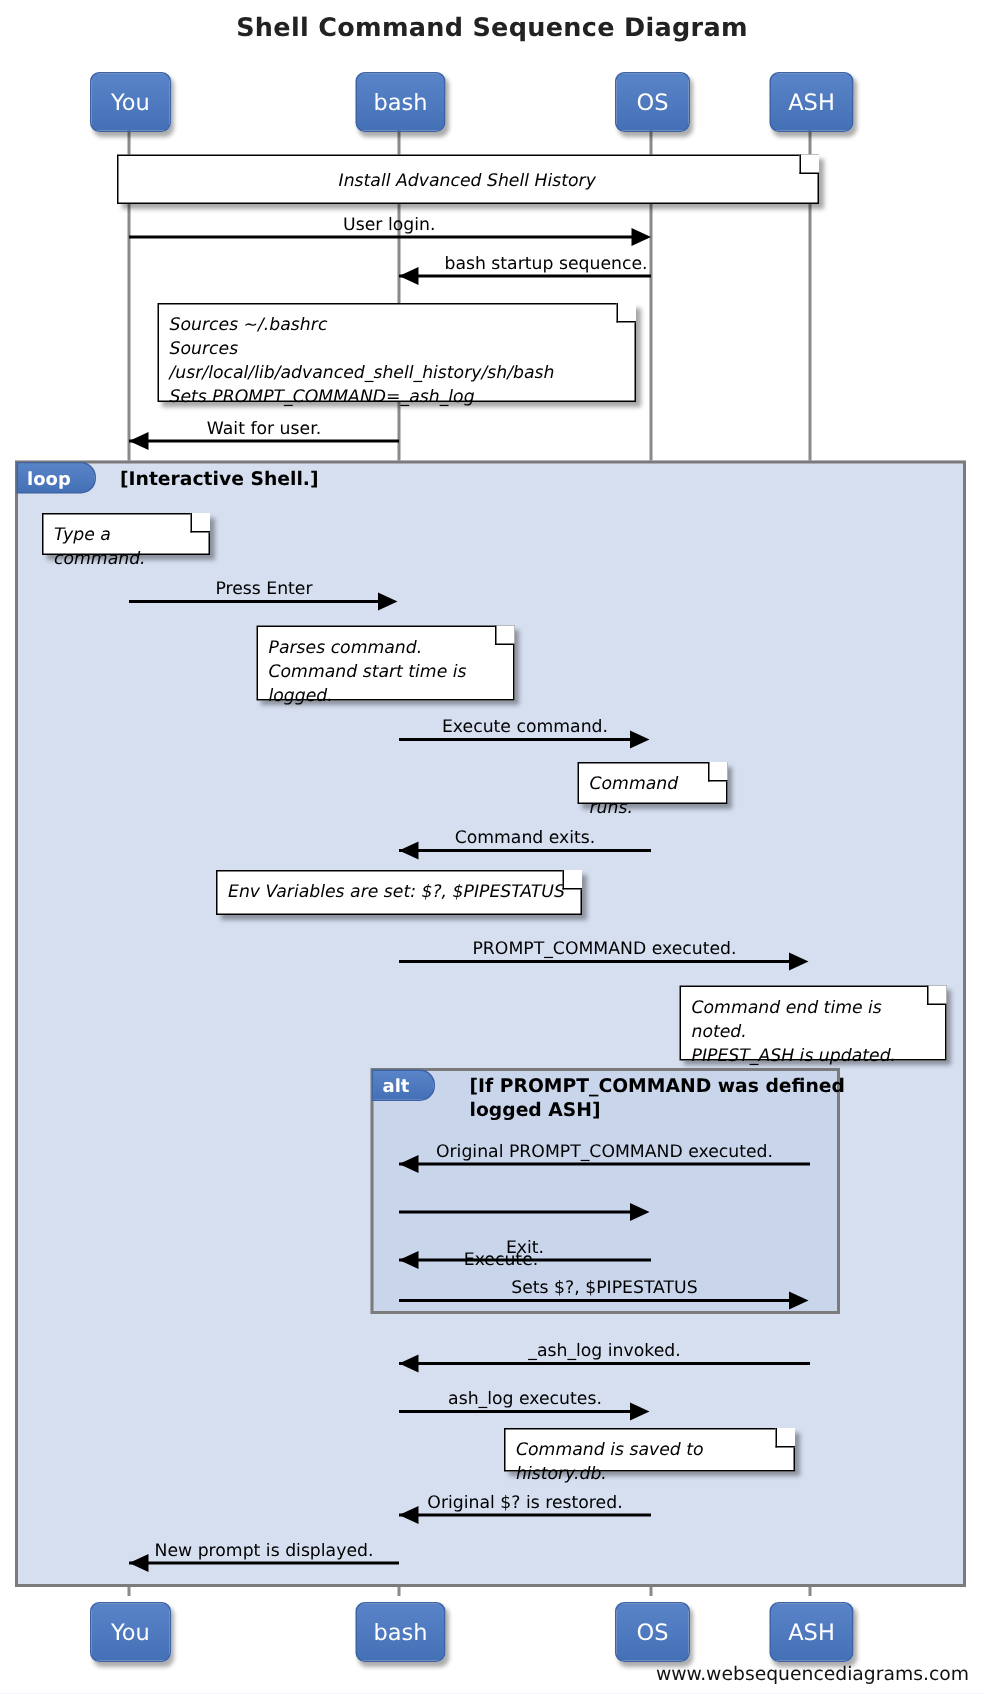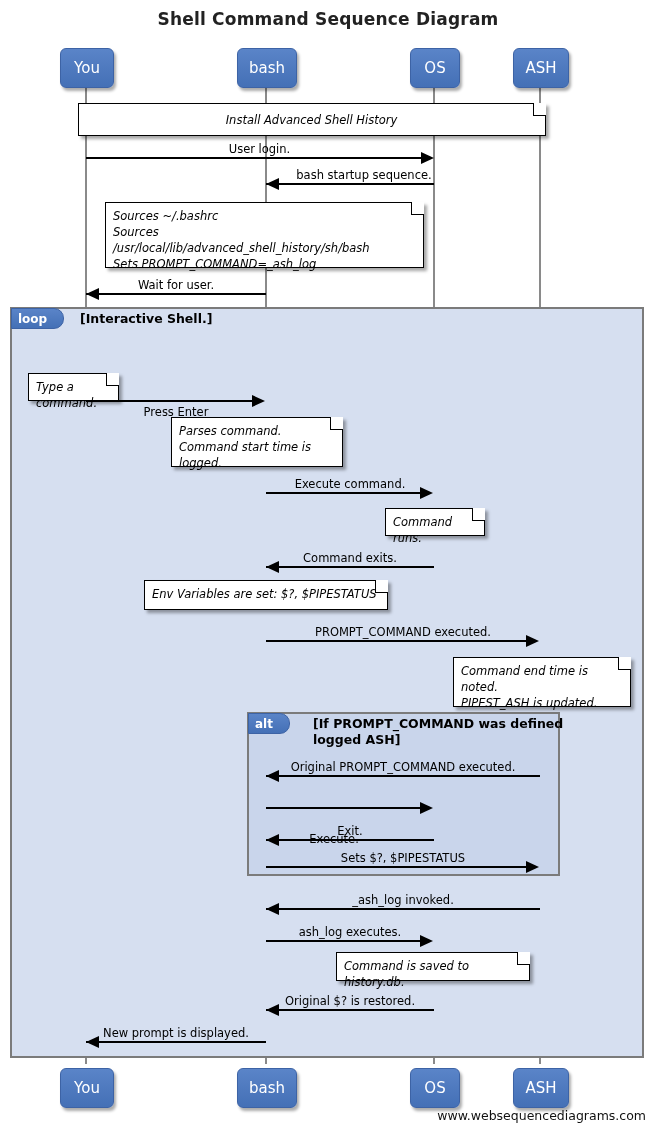--- a/index.html
+++ b/index.html
@@ -154,28 +154,28 @@
     <span class="line">Sources ~/.bashrc</span>
     <span class="line">Sources /usr/local/lib/advanced_shell_history/sh/bash</span>
     <span class="line">Sets PROMPT_COMMAND=_ash_log</span>
     <span class="corner" style="right:-1px;top:-1px;"></span>
   </div>
 
   <div class="msg" style="left:86px;top:293px;width:180px;"></div>
   <div class="arrowhead left" style="left:86px;top:288px;"></div>
   <div class="msg-label" style="left:86px;top:278px;width:180px;">Wait for user.</div>
 
-  <div class="note" style="left:28px;top:342px;width:91px;height:28px;margin-top:31px;">
+  <div class="note" style="left:28px;top:342px;width:112px;height:28px;">
     <span class="line">Type a command.</span>
     <span class="corner" style="right:-1px;top:-1px;"></span>
   </div>
 
   <div class="msg" style="left:86px;top:400px;width:167px;"></div>
   <div class="arrowhead right" style="left:252px;top:395px;"></div>
-  <div class="msg-label" style="left:86px;top:385px;width:180px;margin-top:20px;">Press Enter</div>
+  <div class="msg-label" style="left:86px;top:385px;width:180px;">Press Enter</div>
 
   <div class="note" style="left:171px;top:417px;width:172px;height:50px;">
     <span class="line">Parses command.</span>
     <span class="line">Command start time is logged.</span>
     <span class="corner" style="right:-1px;top:-1px;"></span>
   </div>
 
   <div class="msg" style="left:266px;top:492px;width:155px;"></div>
   <div class="arrowhead right" style="left:420px;top:487px;"></div>
   <div class="msg-label" style="left:266px;top:477px;width:168px;">Execute command.</div>

